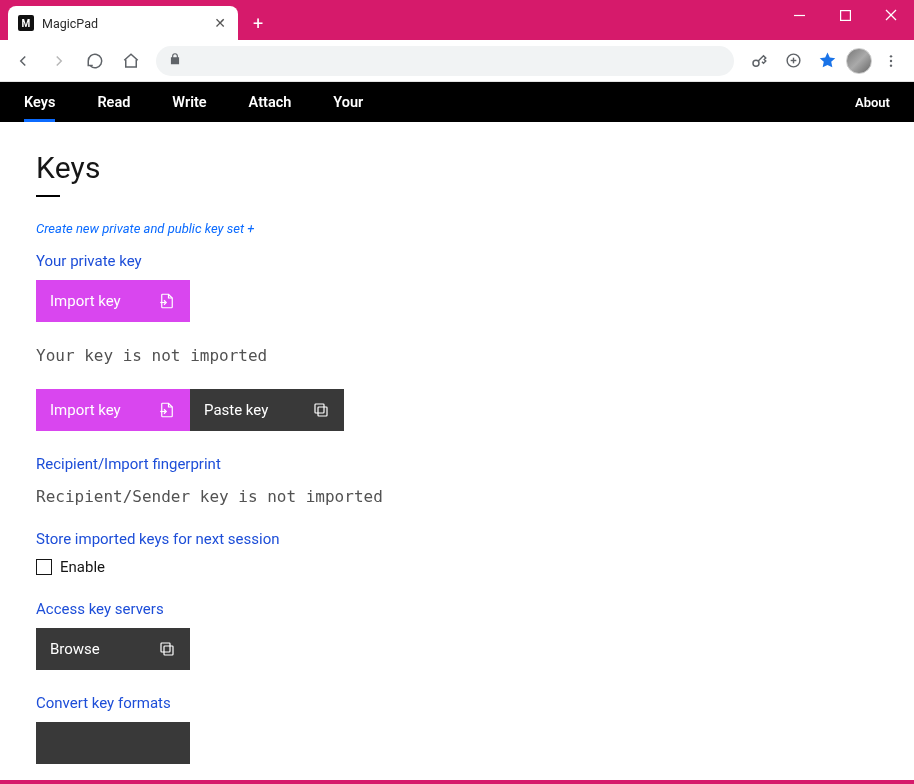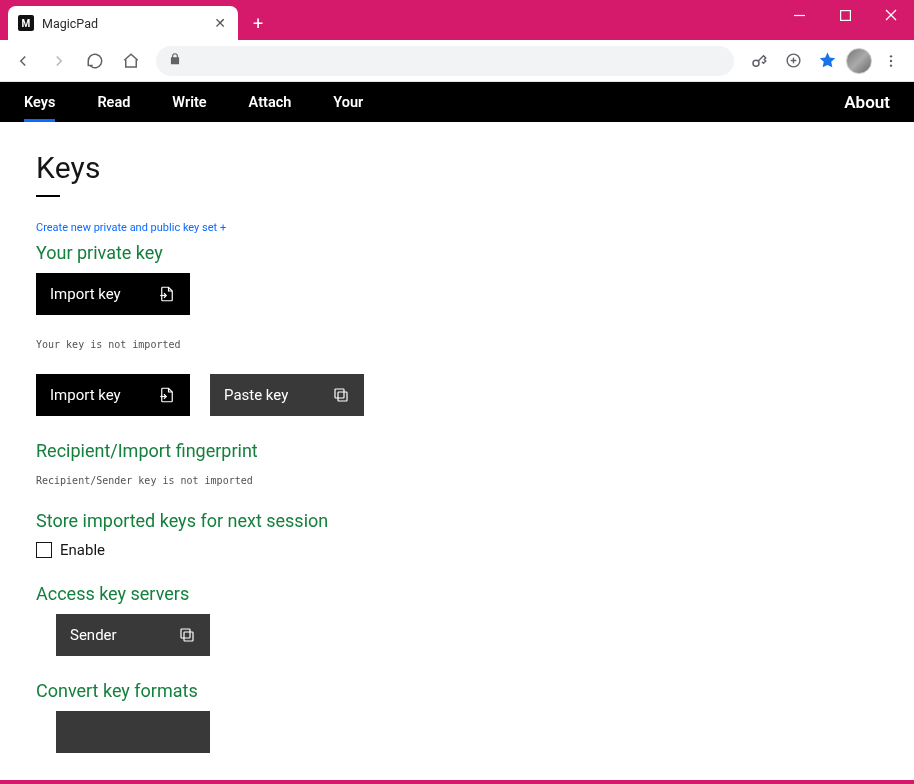--- a/index.html
+++ b/index.html
@@ -28,34 +28,34 @@
 .addr-right { display:flex; align-items:center; gap:4px; }
 .addr-ricon { width: 30px; height: 30px; display:flex; align-items:center; justify-content:center; color:#5f6368; }
 .star { color:#1a73e8; }
 .avatar { width: 26px; height: 26px; border-radius: 50%; background: linear-gradient(135deg,#777 0%, #aaa 50%, #666 100%); border:1px solid #ccc; }
 
 
 .app-nav { background:#000; height: 40px; display:flex; align-items:center; padding: 0 24px; }
 .app-nav-item { color:#fff; font-size: 14.5px; font-weight:600; height:40px; display:flex; align-items:center; margin-right: 42px; cursor:pointer; }
 .app-nav-item.active-underline { box-shadow: inset 0 -3px 0 0 #0b6bff; }
 .app-nav-spacer { flex:1; }
-.app-nav-right { color:#fff; font-size:17px; font-weight:600; }
+.app-nav-right { color:#fff; font-size:13px; font-weight:600; }
 
 
 .content-wrap { background:#fff; flex:1; overflow:auto; }
 .content { padding: 28px 36px 40px 36px; max-width: 860px; }
 h1.page-title { font-size: 30px; font-weight: 400; color:#161616; letter-spacing: .2px; margin-bottom: 10px; }
 .title-underline { width: 24px; height: 2px; background:#000; margin-bottom: 24px; }
-.link-row { color:#0b6bff; font-size: 11px; margin-bottom: 8px; cursor:pointer; }
-.section-label { font-size: 18px; color:#15803d; margin-bottom: 10px; }
-.mono-status { font-family: ui-monospace, SFMono-Regular, Menlo, Consolas, monospace; font-size: 10px; color:#525252; margin-top: 14px; }
+.link-row { color:#0b6bff; font-size: 13px; margin-bottom: 16px; cursor:pointer;font-style:italic; }
+.section-label { font-size: 15px; color:#1d4ed8; margin-bottom: 10px; }
+.mono-status { font-family: ui-monospace, SFMono-Regular, Menlo, Consolas, monospace; font-size: 16px; color:#525252; margin-top: 14px; }
 .btn-row { display:flex; margin-bottom: 24px; }
 .btn { height: 42px; min-width: 154px; display:flex; align-items:center; justify-content: space-between; padding: 0 14px; font-size: 15px; cursor:pointer; border:none; }
-.btn.blue { background:#000000; color:#fff; }
-.btn.dark { background:#393939; color:#fff;margin-left:20px; }
+.btn.blue { background:#d946ef; color:#fff; }
+.btn.dark { background:#393939; color:#fff; }
 .btn .btn-label { padding-right: 18px; }
 .btn svg { flex-shrink:0; }
 .block { margin-bottom: 24px; }
 .check-row { display:flex; align-items:center; gap:8px; margin-top:6px;text-align:center; }
 .check-box { width:16px; height:16px; border:1.5px solid #161616; background:#fff; }
 .check-label { font-size: 15px; color:#161616; }
 
 
 .frame-bottom { height: 4px; background:#d61a6b; }
 </style>
@@ -218,21 +218,21 @@
       <div class="check-row">
         <div class="check-box"></div>
         <div class="check-label">Enable</div>
       </div>
     </div>
 
     <div class="block">
       <div class="section-label">Access key servers</div>
       <div class="btn-row" style="margin-bottom:0;">
         <button class="btn dark">
-          <span class="btn-label">Sender</span>
+          <span class="btn-label">Browse</span>
           <svg width="18" height="18" viewBox="0 0 24 24" fill="none" stroke="currentColor" stroke-width="1.6">
               <rect x="8" y="8" width="12" height="12" rx="1"></rect>
               <rect x="4" y="4" width="12" height="12" rx="1"></rect>
             </svg>
         </button>
       </div>
     </div>
 
     <div class="block" style="margin-bottom:0;">
       <div class="section-label">Convert key formats</div>

